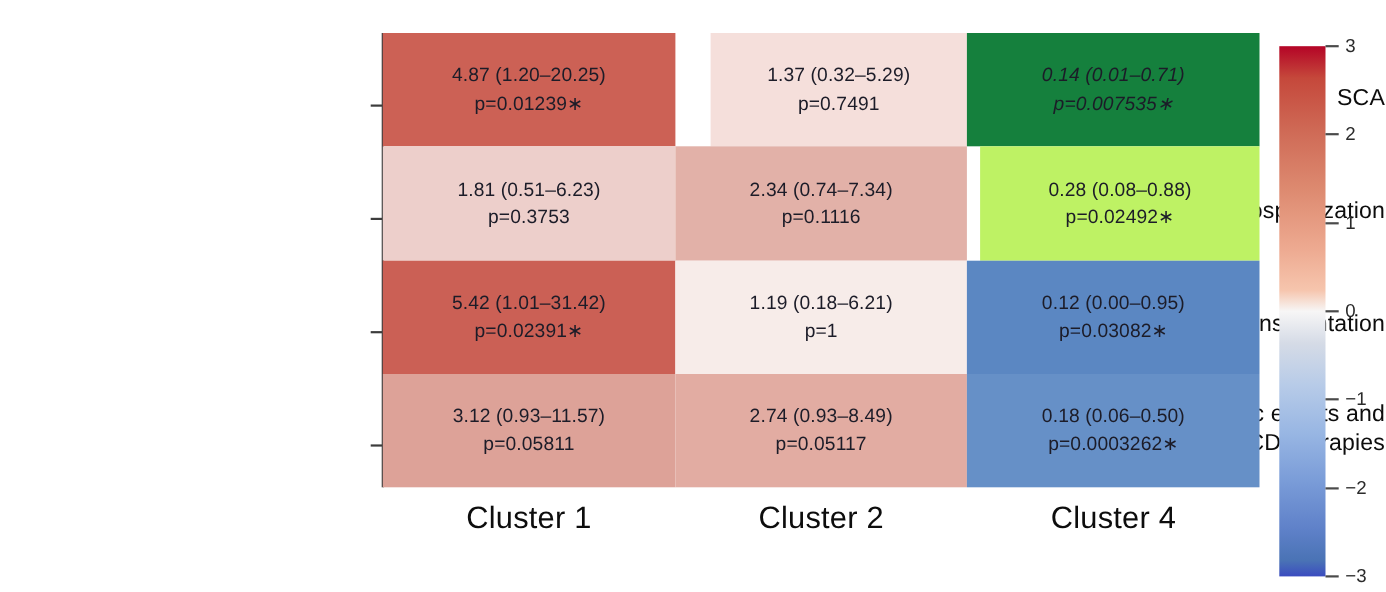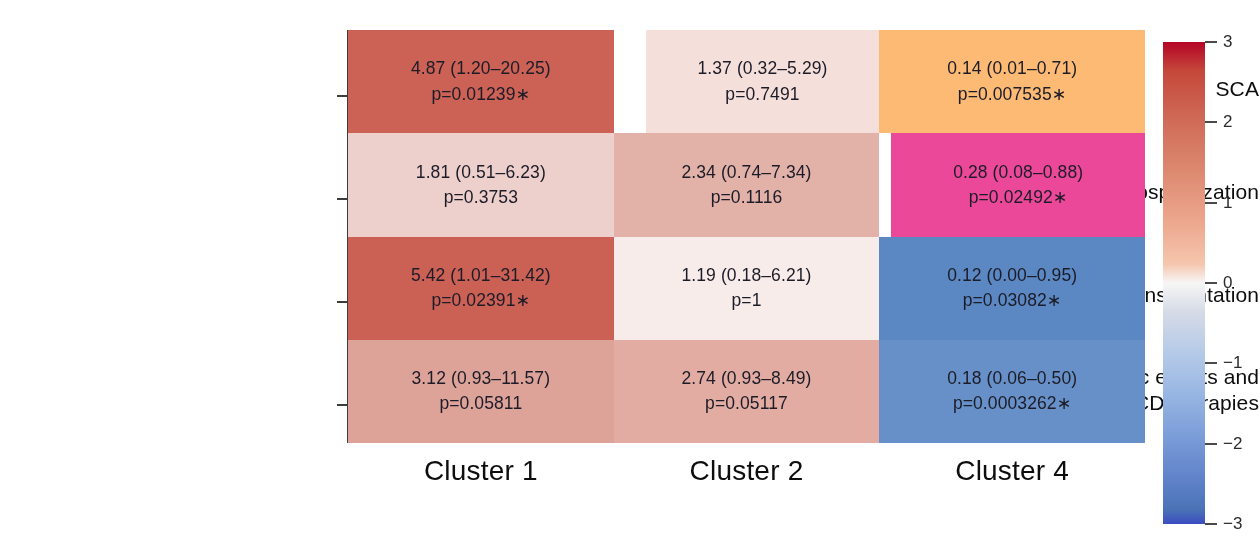--- a/index.html
+++ b/index.html
@@ -175,34 +175,34 @@
   <div id="grid">
 
     <div class="cell" style="background-color: rgb(204, 97, 85);">
       <span class="hr-line">4.87 (1.20–20.25)</span>
       <span class="p-line">p=0.01239∗</span>
     </div>
     <div class="cell" style="background-color: rgb(245, 223, 219); margin-left: 32px;">
       <span class="hr-line">1.37 (0.32–5.29)</span>
       <span class="p-line">p=0.7491</span>
     </div>
-    <div class="cell" style="background-color: #fdba74;">
+    <div class="cell" style="background-color: #15803d; font-style: italic;">
       <span class="hr-line">0.14 (0.01–0.71)</span>
       <span class="p-line">p=0.007535∗</span>
     </div>
 
     <div class="cell" style="background-color: rgb(237, 207, 203);">
       <span class="hr-line">1.81 (0.51–6.23)</span>
       <span class="p-line">p=0.3753</span>
     </div>
     <div class="cell" style="background-color: rgb(226, 177, 168);">
       <span class="hr-line">2.34 (0.74–7.34)</span>
       <span class="p-line">p=0.1116</span>
     </div>
-    <div class="cell" style="background-color: #ec4899; margin-left: 12px;">
+    <div class="cell" style="background-color: #bef264; margin-left: 12px;">
       <span class="hr-line">0.28 (0.08–0.88)</span>
       <span class="p-line">p=0.02492∗</span>
     </div>
 
     <div class="cell" style="background-color: rgb(203, 96, 85);">
       <span class="hr-line">5.42 (1.01–31.42)</span>
       <span class="p-line">p=0.02391∗</span>
     </div>
     <div class="cell" style="background-color: rgb(247, 236, 233);">
       <span class="hr-line">1.19 (0.18–6.21)</span>

